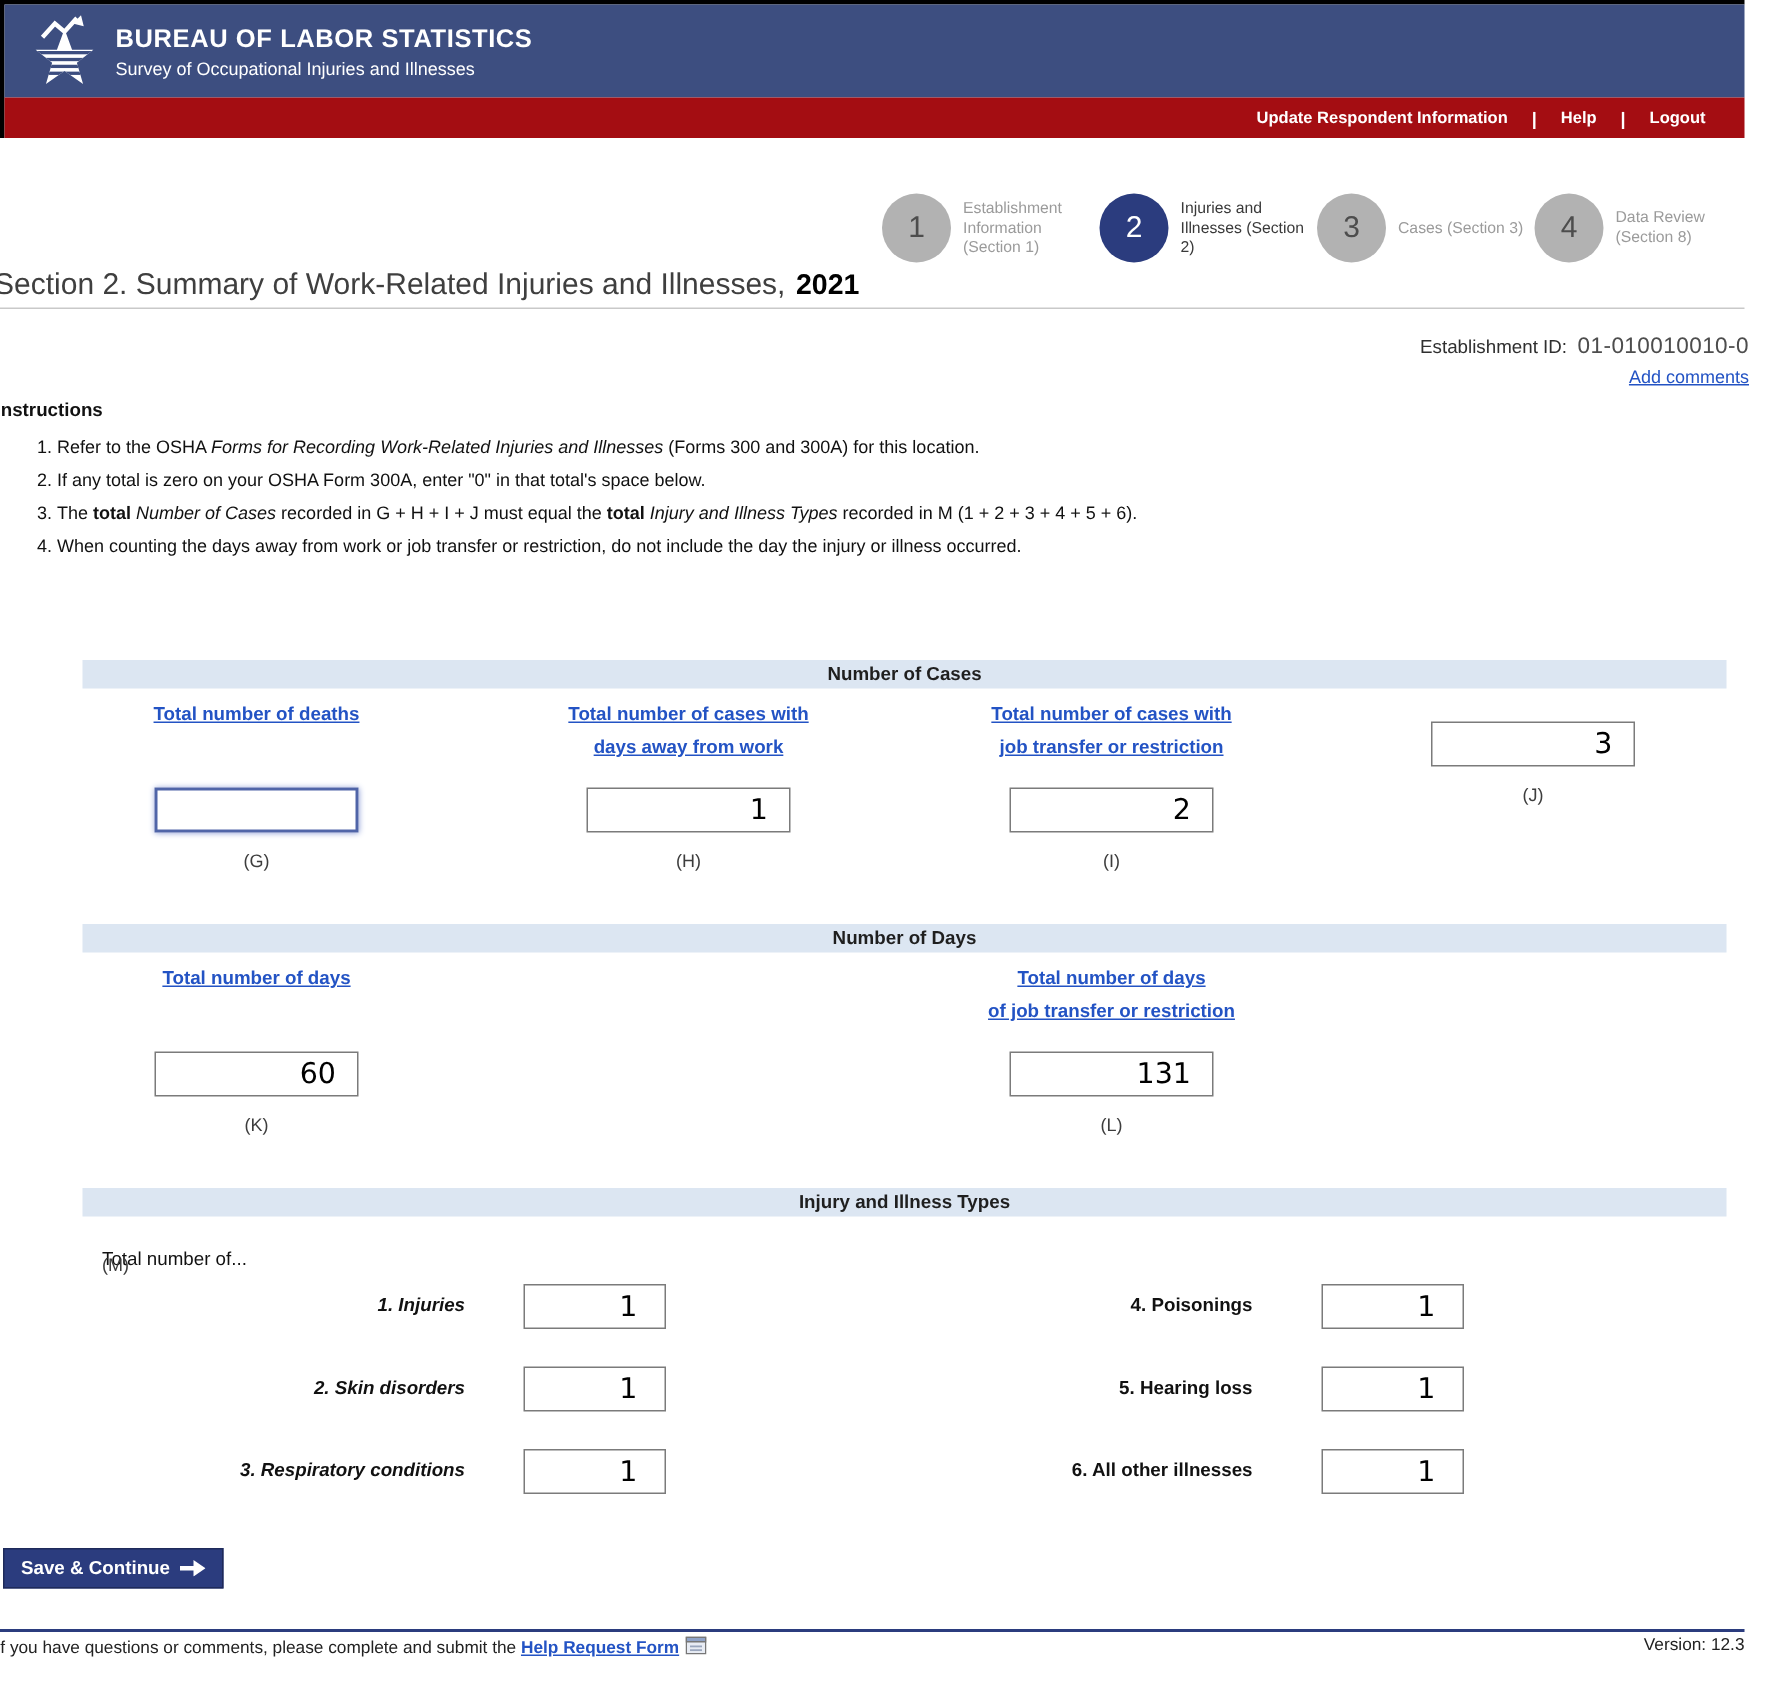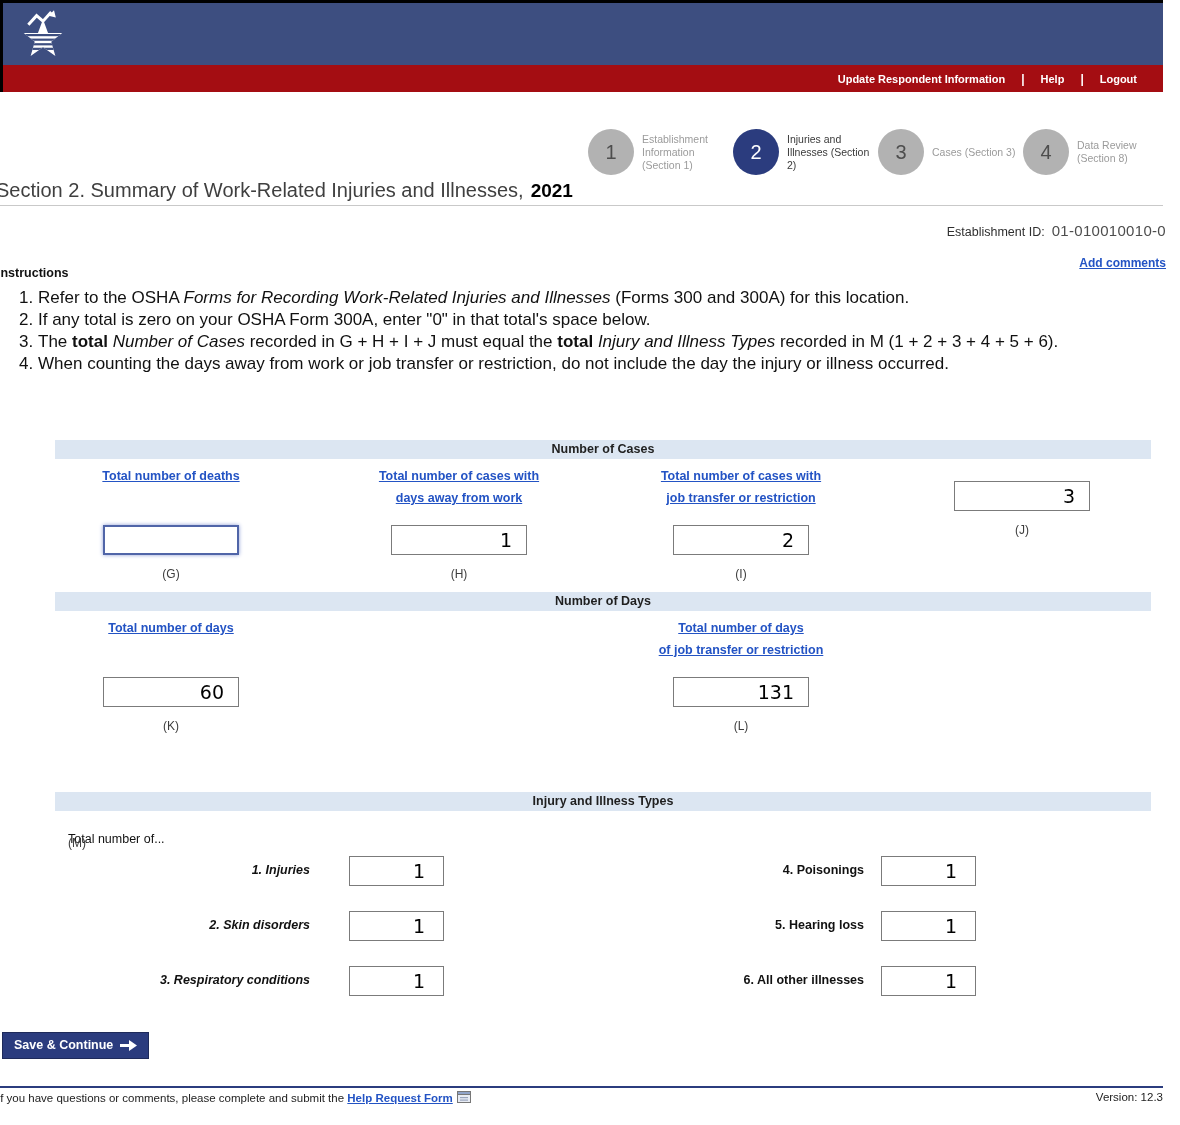--- a/index.html
+++ b/index.html
@@ -45,29 +45,29 @@
   .title-row h1 {
     margin:0 0 0 -4px; font-size:20px; font-weight:400; color:#3f3f3f; display:inline;
   }
   .title-year { font-size:19px; font-weight:600; color:#000; margin-left:7px;margin-top:20px; }
 
   
   .estab { position:absolute; top:222px; right:14px; text-align:right; }
   .estab-label { font-size:12.5px; color:#2f2f2f; }
   .estab-value { font-size:15px; color:#4d4d4d; margin-left:7px; letter-spacing:.3px; }
   .add-comments {
-    display:inline-block; margin-top:16px; font-size:12px; font-weight:700;
+    display:inline-block; margin-top:4px; font-size:12px; font-weight:400;
     color:#2353C4; text-decoration:underline;
   }
 
   
   .instructions { position:absolute; top:266px; left:0; width:1163px; }
   .instructions h2 { margin:0 0 0 -3px; font-size:12.5px; font-weight:bold; color:#111; }
   .instructions ol { margin:7px 0 0 0; padding-left:38px; }
-  .instructions li { font-size:17px; color:#111; line-height:22px; white-space:pre-wrap; }
+  .instructions li { font-size:12px; color:#111; line-height:22px; white-space:pre-wrap; }
   .it { font-style:italic; }
   .bd { font-weight:bold; }
 
   
   .sect { position:absolute; left:55px; width:1096px; }
   .sect-header {
     height:19px; background:#DCE6F2; text-align:center; font-size:12.5px; font-weight:bold;
     color:#1f1f1f; line-height:19px;
   }
   .col { position:absolute; top:25px; width:280px; text-align:center; }
@@ -78,29 +78,29 @@
   .col-link span { display:block; }
   .num-input {
     margin-top:16px; width:136px; height:30px; border:1px solid #7b7b7b; background:#fff;
     font-family:"DejaVu Sans", sans-serif; font-size:19px; color:#000;
     text-align:right; padding-right:14px;
   }
   .num-input.focused { border:2px solid #5065A8; box-shadow:0 0 4px #8b9cd6; }
   .letter { margin-top:12px; font-size:12px; color:#3d3d3d; }
 
   .sect-cases { top:440px; height:150px; }
-  .sect-days  { top:592px; height:150px; }
+  .sect-days  { top:616px; height:150px; }
   .c0 { left:-24px; } .c1 { left:264px; } .c2 { left:546px; } .c3 { left:827px; }
 
   .sect-types { top:792px; height:215px; }
   .types-intro { position:absolute; top:24px; left:13px; font-size:12.5px; color:#111;margin-top:16px; }
   .types-letter { position:absolute; top:44px; left:13px; font-size:12px; color:#3d3d3d; }
   .t-label { position:absolute; font-size:12.5px; font-weight:bold; color:#111; text-align:right; }
   .t-label.lft { left:0; width:255px;font-style:italic; }
-  .t-label.rgt { left:581px; width:228px; }
+  .t-label.rgt { left:552px; width:228px; }
   .t-input {
     position:absolute; width:95px; height:30px; border:1px solid #7b7b7b; background:#fff;
     font-family:"DejaVu Sans", sans-serif; font-size:19px; color:#000;
     text-align:right; padding-right:18px;
   }
   .t-input.lft { left:294px; } .t-input.rgt { left:826px; }
   .r1 { top:64px; } .r2 { top:119px; } .r3 { top:174px; }
   .t-label.r1 { top:71px; } .t-label.r2 { top:126px; } .t-label.r3 { top:181px; }
 
   
@@ -136,20 +136,24 @@
         <polygon points="24,10 29.5,25 45,25 33,34.5 37.5,50 24,40.5 10.5,50 15,34.5 3,25 18.5,25" fill="#fff"></polygon>
         <g clip-path="url(#starClip)">
           <rect x="0" y="26" width="48" height="2.4" fill="#3D4E80"></rect>
           <rect x="0" y="31" width="48" height="2.4" fill="#3D4E80"></rect>
           <rect x="0" y="36" width="48" height="2.4" fill="#3D4E80"></rect>
           <rect x="0" y="41" width="48" height="2.4" fill="#3D4E80"></rect>
         </g>
         <polyline points="8,16 17,6 24,12 33,2" fill="none" stroke="#fff" stroke-width="3.2"></polyline>
         <polygon points="36,0 38,8 30,6" fill="#fff"></polygon>
       </svg>
+      <div>
+        <div class="header-title">BUREAU OF LABOR STATISTICS</div>
+        <div class="header-subtitle">Survey of Occupational Injuries and Illnesses</div>
+      </div>
     </div>
     <div class="redbar">
       <a href="#">Update Respondent Information</a>
       <span class="sep">|</span>
       <a href="#">Help</a>
       <span class="sep">|</span>
       <a href="#">Logout</a>
     </div>
   </div>
 

